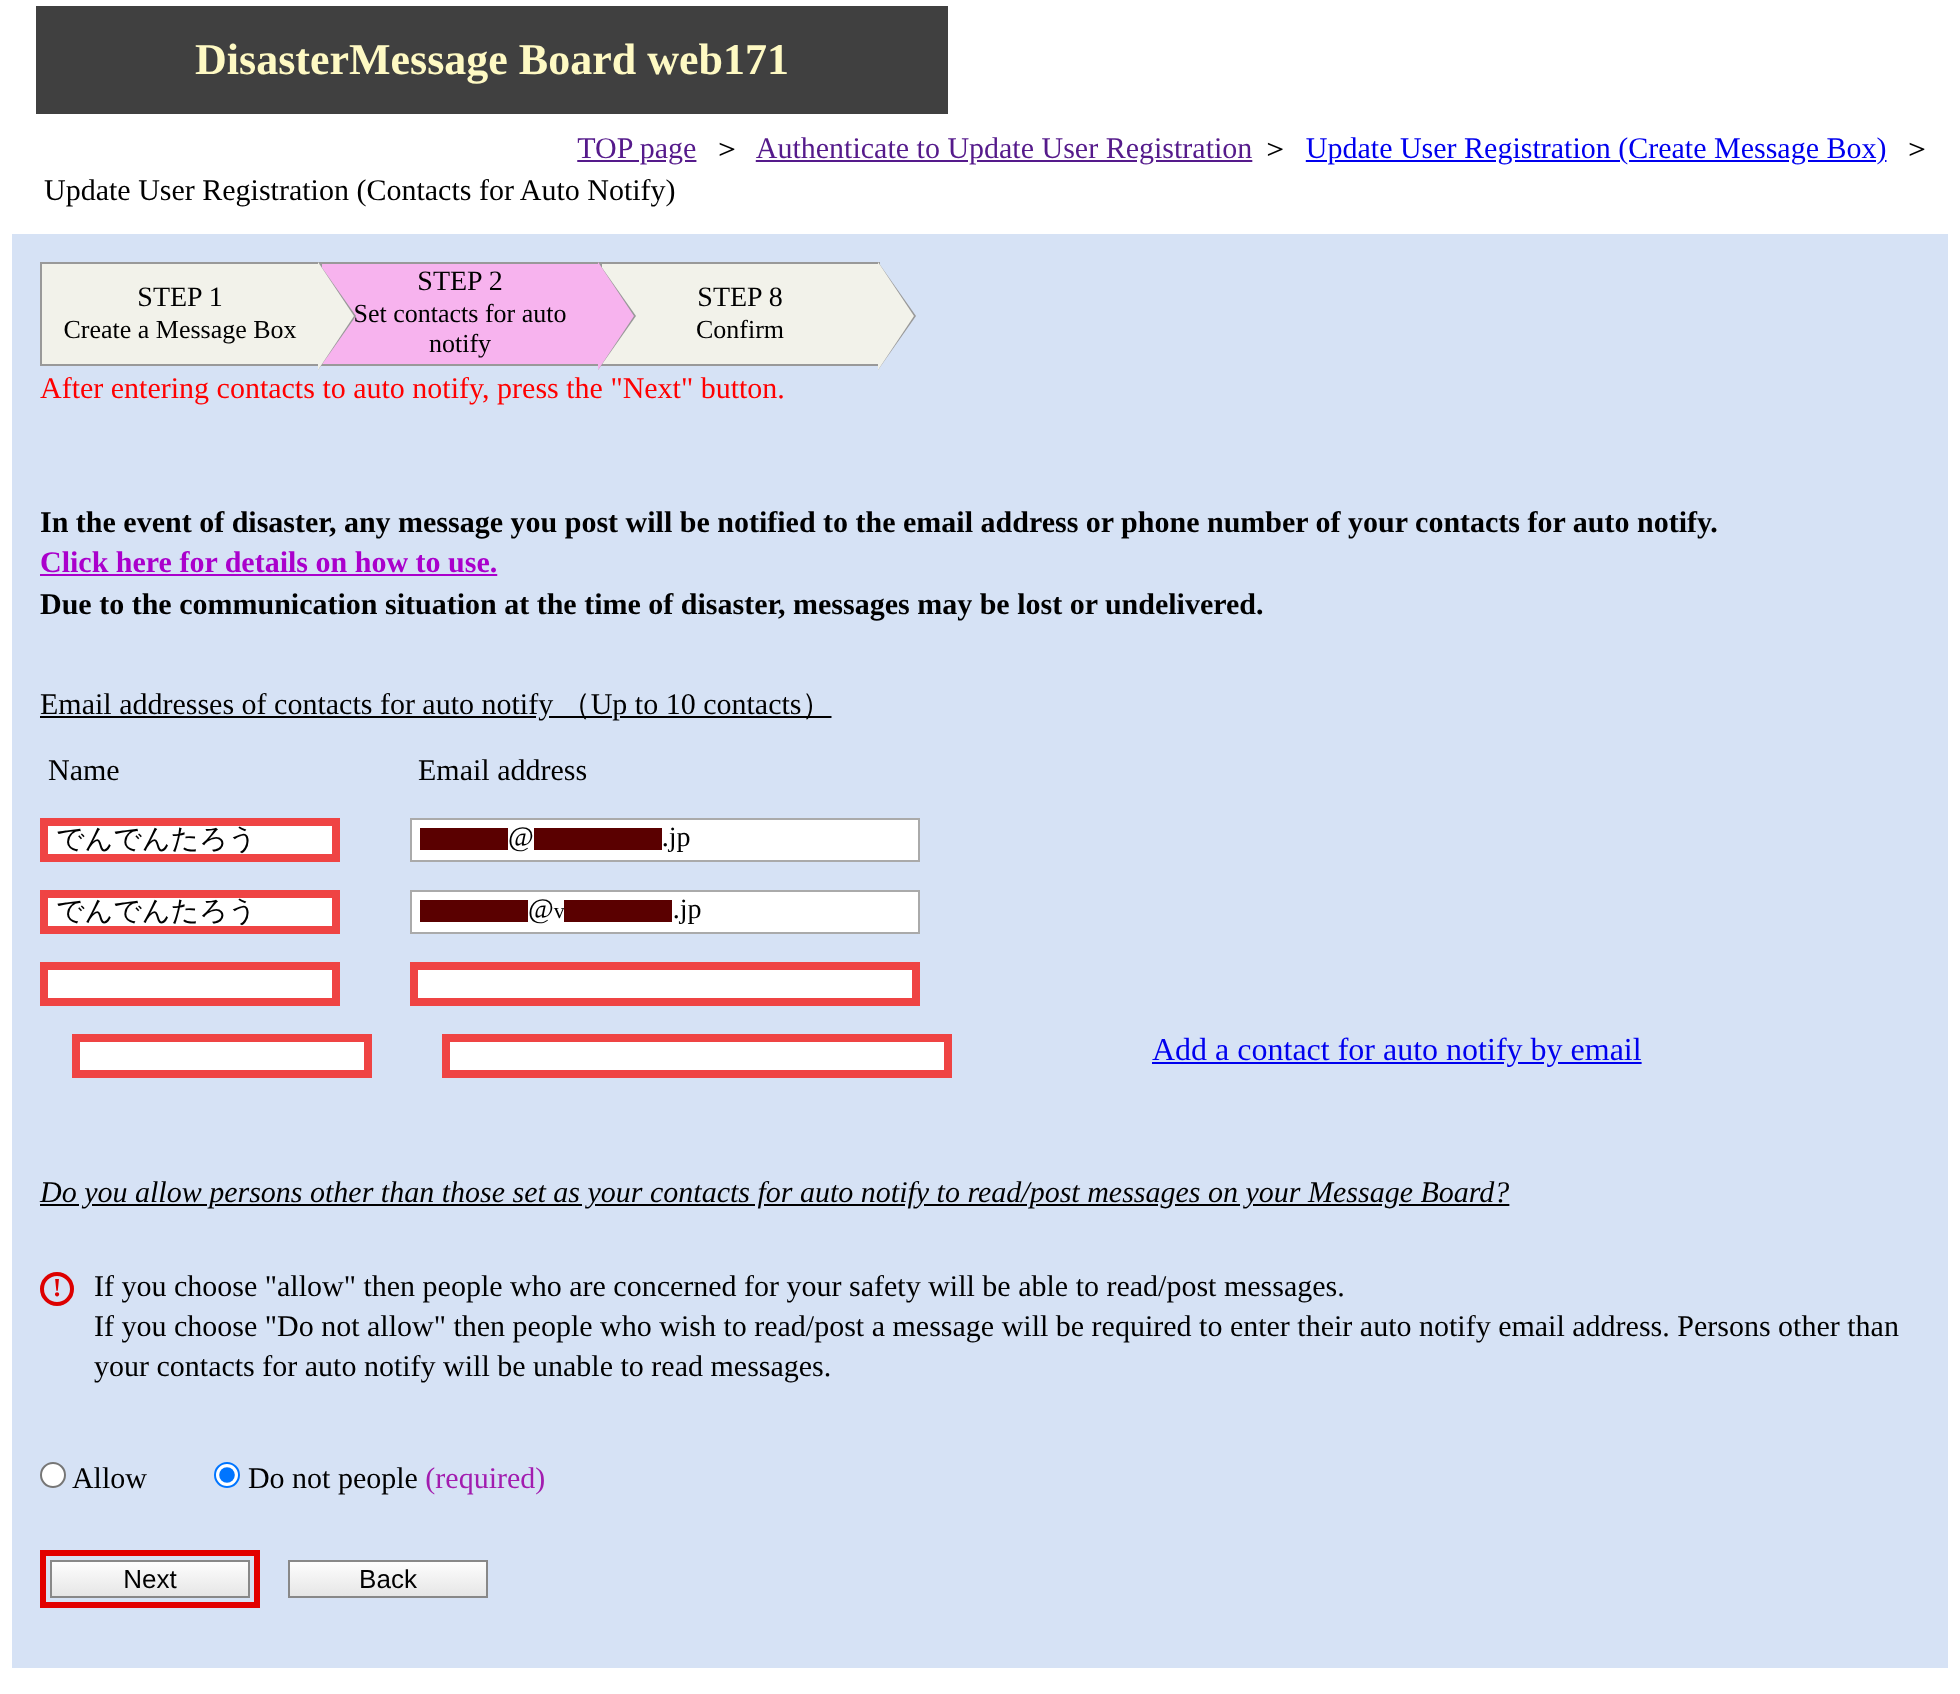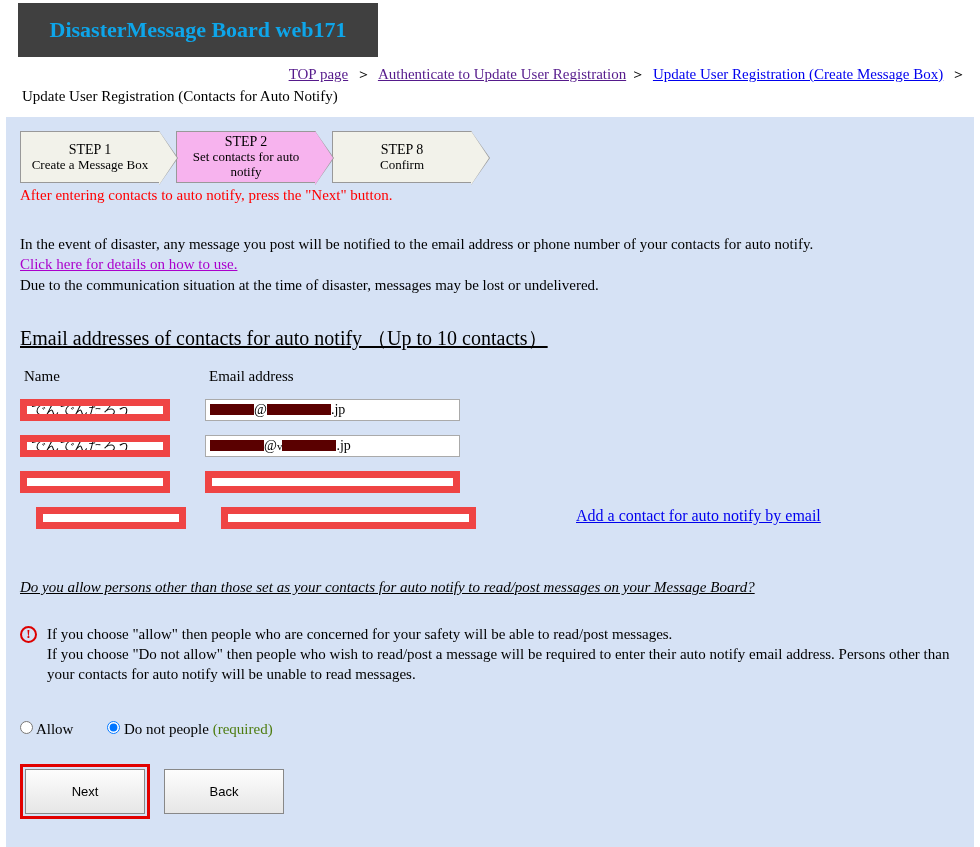--- a/index.html
+++ b/index.html
@@ -5,43 +5,43 @@
     * { box-sizing: border-box; margin: 0; padding: 0; }
     body {
       font-family: "Times New Roman", serif;
       font-size: 15px;
       background: #fff;
       color: #000;
       width: 980px;
     }
     .header-bar {
       background: #404040;
-      color: #0ea5e9;
+      color: #fef9c3;
       font-size: 22px;
       font-weight: bold;
       padding: 14px 0 14px 0;
-      width: 360px;
+      width: 456px;
       text-align: center;
       margin-top: 3px;
       margin-left: 18px;
     }
     .breadcrumb {
       padding: 8px 10px 4px 10px;
       font-size: 15px;
       text-align: right;
     }
     .breadcrumb a { color: #0000ee; text-decoration: underline; }
     .breadcrumb .sep { margin: 0 4px; }
     .breadcrumb-current { padding: 0 10px 8px 22px; font-size: 15px; }
     .main {
       background: #d6e2f5;
       margin: 4px 6px 0 6px;
       padding: 14px 14px 30px 14px;
     }
-    .steps { display: flex; gap: 16px; }
+    .steps { display: flex; gap: 0; }
     .step {
       position: relative;
       height: 52px;
       width: 140px;
       border: 1px solid #999;
       display: flex;
       flex-direction: column;
       align-items: center;
       justify-content: center;
       font-size: 13px;
@@ -64,33 +64,33 @@
       position: absolute;
       right: -19px; top: -1px;
       border-top: 27px solid transparent;
       border-bottom: 27px solid transparent;
       border-left: 19px solid #999;
       z-index: 1;
     }
     .step .t1 { font-size: 14px; }
     .step .t2 { font-size: 13px; line-height: 1.15; }
     .instr-red { color: #ff0000; margin-top: 4px; font-size: 15px; }
-    .para { margin-top: 30px; font-size: 15px; line-height: 1.35; }
+    .para { margin-top: 48px; font-size: 15px; line-height: 1.35; font-weight: bold; }
     .para a { color: #aa00cc; text-decoration: underline; }
-    .section-head { text-decoration: underline; margin-top: 30px; font-size: 20px; }
+    .section-head { text-decoration: underline; margin-top: 30px; font-size: 15px; }
     .contacts-table { margin-top: 16px; }
     .contacts-head { display: flex; }
     .col-name { width: 185px; padding-left: 4px; }
     .col-email { width: 260px; padding-left: 4px; }
     .contact-row { display: flex; align-items: center; margin-top: 14px; }
     .contact-row input[type="text"] {
       font-family: inherit;
       font-size: 14px;
       padding: 2px 4px;
-      border: 7px solid #ef4444;
+      border: 4px solid #ef4444;
       background: #fff;
       height: 22px;
     }
     .contact-row .name-in { width: 150px; margin-right: 35px; }
     .contact-row .email-in { width: 255px; }
     .redact-wrap {
       display: inline-flex; align-items: center;
       background: #fff; border: 1px solid #aaa; height: 22px;
       width: 255px; padding: 0 4px; font-size: 14px;
     }
@@ -104,29 +104,29 @@
     .info-row { display: flex; margin-top: 28px; align-items: flex-start; }
     .excl-icon {
       width: 17px; height: 17px; border: 2.5px solid #d00; border-radius: 50%;
       color: #d00; font-weight: bold; font-size: 13px;
       display: flex; align-items: center; justify-content: center;
       margin-right: 10px; flex-shrink: 0; margin-top: 2px;
     }
     .info-text { font-size: 15px; line-height: 1.35; }
     .radio-row { margin-top: 36px; font-size: 15px; }
     .radio-row label { margin-right: 30px; }
-    .required { color: #4d7c0f; }
+    .required { color: #a21caf; }
     .button-row { margin-top: 26px; display: flex; gap: 14px; align-items: center; }
     .btn {
       font-family: Arial, sans-serif;
       font-size: 13px;
       background: linear-gradient(#fdfdfd,#e6e6e6);
       border: 1px solid #888;
-      padding: 14px 0;
-      width: 120px;
+      padding: 1px 0;
+      width: 100px;
       text-align: center;
       cursor: pointer;
     }
     .btn-primary-wrap {
       border: 3px solid #e20000;
       padding: 2px;
       display: inline-block;
     }
     .return-link {
       text-align: right; padding: 20px 18px 6px 0;

